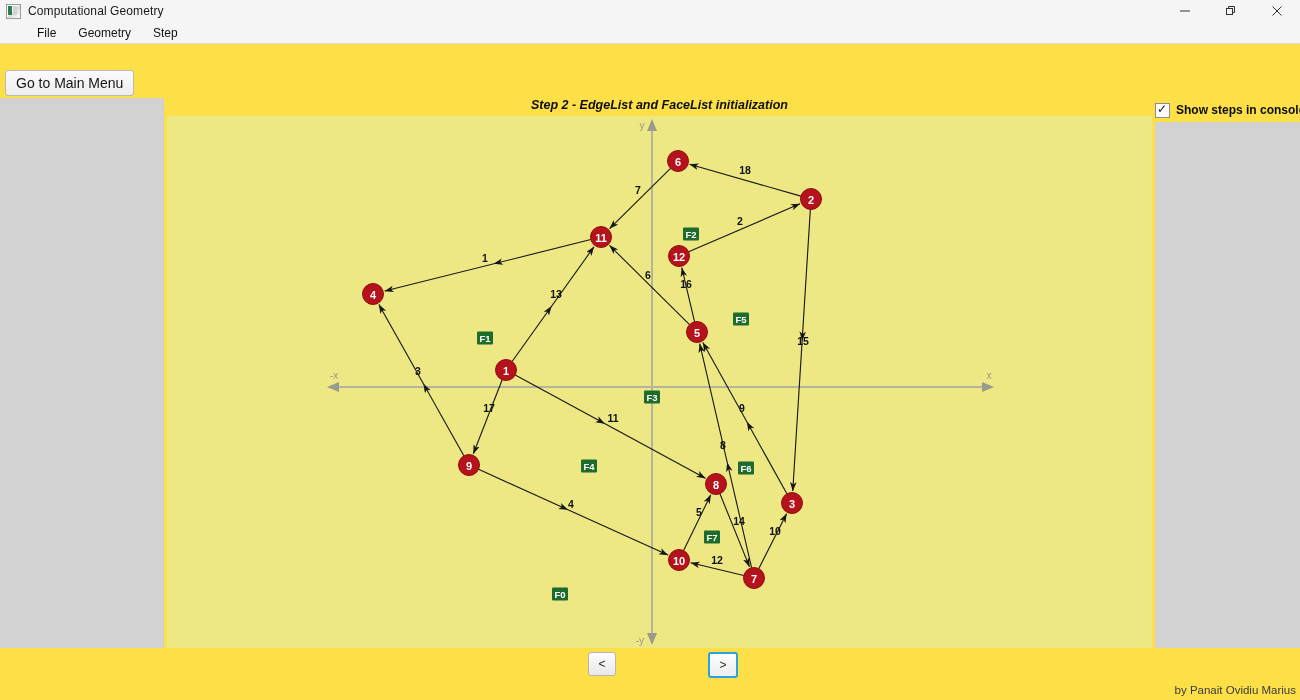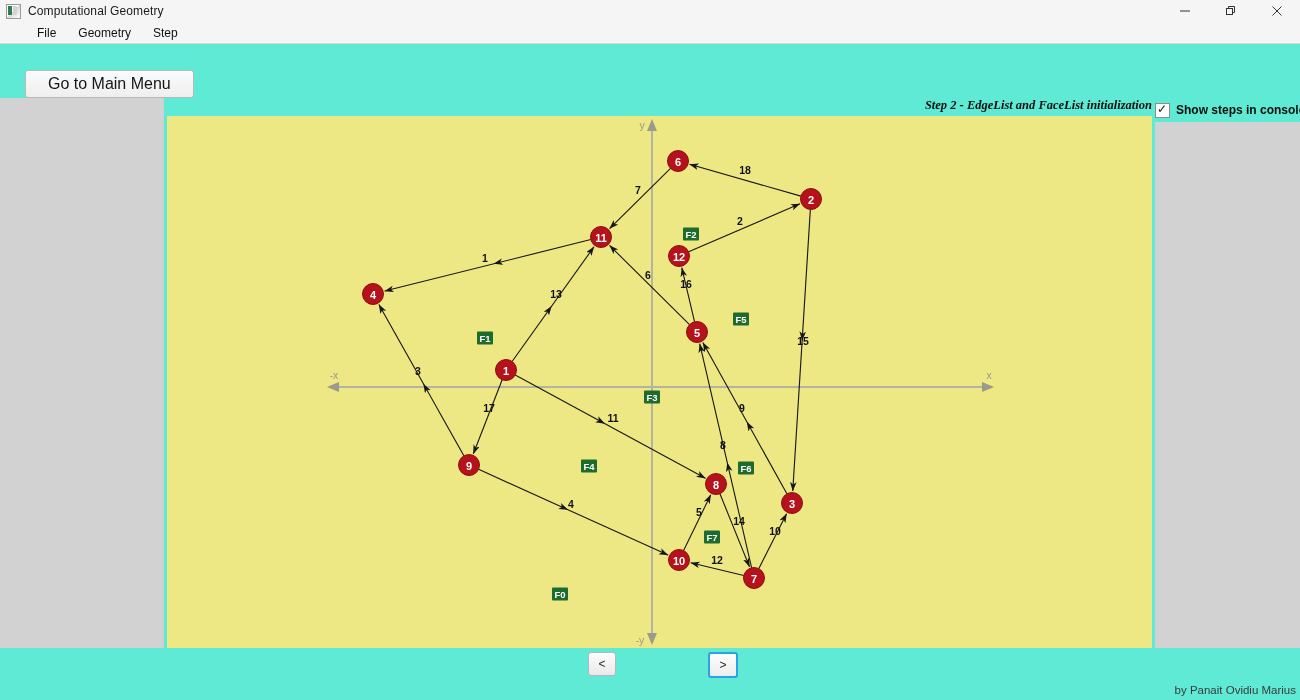--- a/index.html
+++ b/index.html
@@ -5,21 +5,21 @@
   html, body {
     margin: 0; padding: 0;
     width: 1300px; height: 700px;
     overflow: hidden;
     background: #f2f2f2;
     font-family: "Liberation Sans", sans-serif;
   }
   #app {
     position: relative;
     width: 1300px; height: 700px;
-    background: #5eead4;
+    background: #fde047;
   }
 
   
   .titlebar {
     position: absolute; left: 0; top: 0;
     width: 1300px; height: 22px;
     background: #f5f5f5;
     display: flex; align-items: center;
   }
   .app-icon {
@@ -73,36 +73,34 @@
   .main-title {
     position: absolute; left: 0; top: 45px;
     width: 1300px; text-align: center;
     font-size: 13.5px; font-weight: bold; font-style: italic;
     color: #0e0e0e;
   }
 
   
   .main-menu-btn {
     position: absolute; left: 5px; top: 70px;
-    padding: 4px 22px;
-    font-size: 16px; color: #151515;
+    padding: 4px 10px;
+    font-size: 14px; color: #151515;
     background: linear-gradient(#fbfbfb,#eeeeee);
     border: 1px solid #b9b9b9;
     border-radius: 3px;
     cursor: pointer;
-    margin-left: 20px;
   }
 
   
   .step-title {
     position: absolute; left: 167px; top: 98px;
-    width: 985px; text-align: right;
+    width: 985px; text-align: center;
     font-size: 12.5px; font-weight: bold; font-style: italic;
     color: #0e0e0e;
-    font-family: Liberation Serif, serif;
   }
 
   
   .left-panel {
     position: absolute; left: 0; top: 98px;
     width: 163px; height: 550px;
     background: #d2d2d2;
     border-right: 1px solid #cfcfcf;
   }
 

